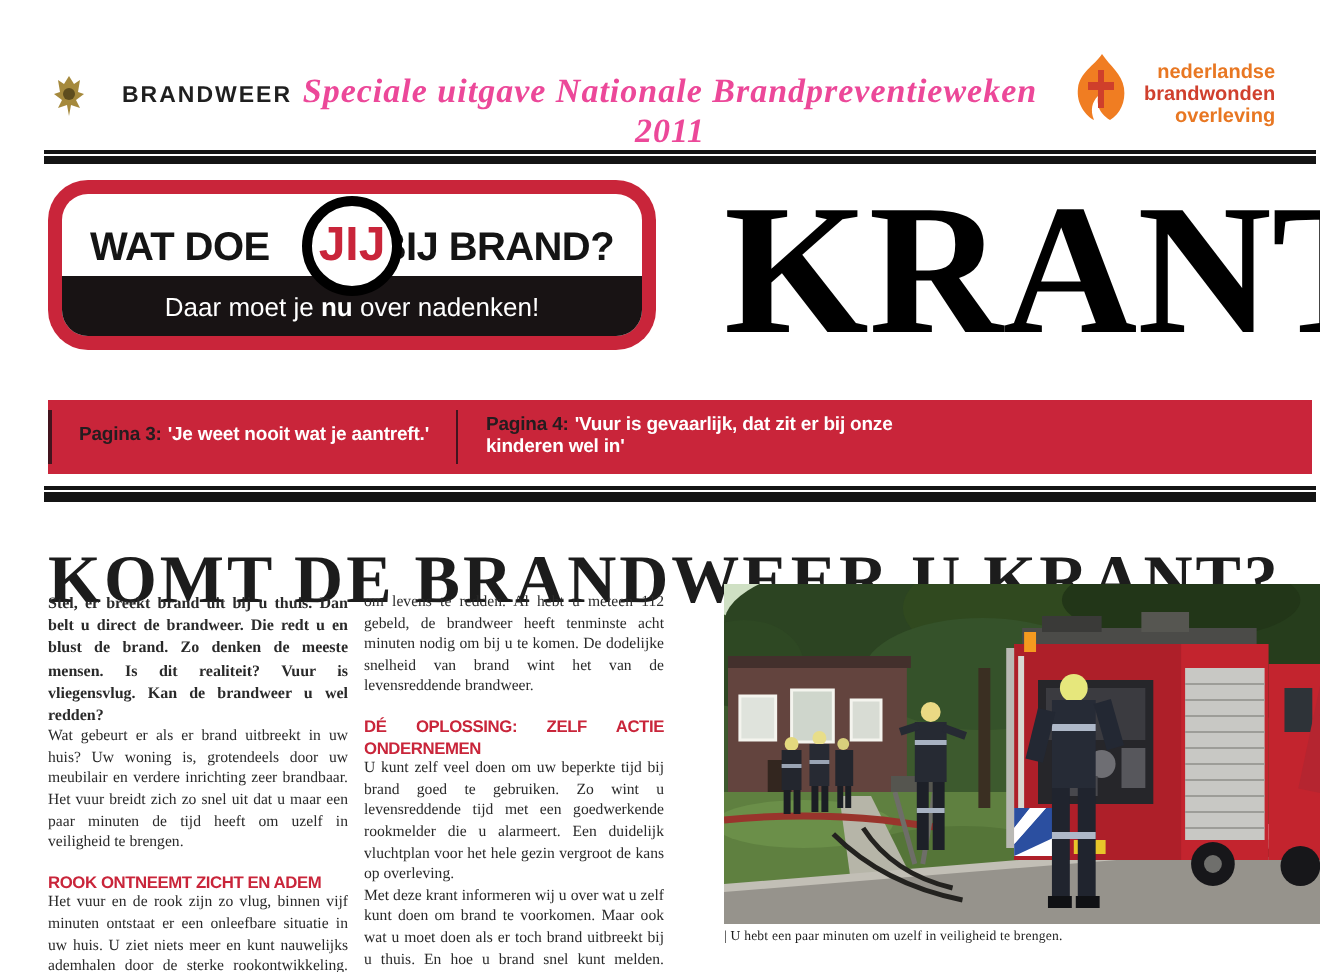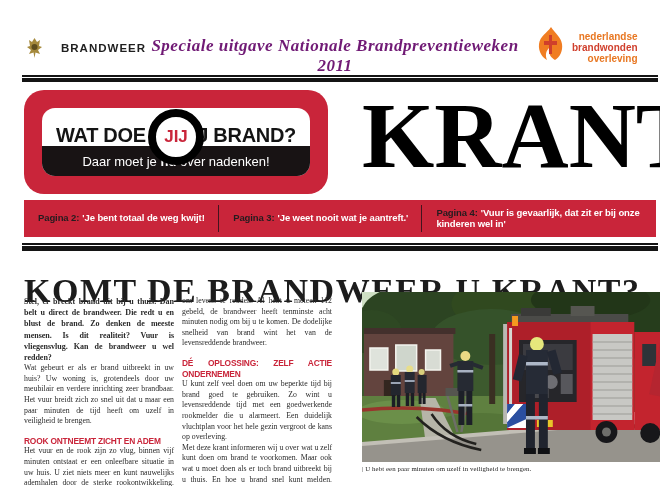--- a/index.html
+++ b/index.html
@@ -4,45 +4,45 @@
 <style>
   html,body{margin:0;padding:0;background:#e8e8e8;}
   .page{position:relative;width:660px;height:486px;background:#ffffff;overflow:hidden;
         font-family:"Liberation Serif",serif;}
   
   .brandweer{position:absolute;left:27px;top:38px;display:flex;align-items:center;gap:19px;}
   .brandweer .wordmark{font-family:"Liberation Sans",sans-serif;font-weight:700;
         font-size:11.5px;letter-spacing:1px;color:#1f1f1f;}
   .edition{position:absolute;left:140px;top:36px;width:390px;text-align:center;
         font-family:"Liberation Serif",serif;font-style:italic;font-weight:700;
-        font-size:17px;color:#701a75;letter-spacing:.5px;}
+        font-size:17px;color:#ec4899;letter-spacing:.5px;}
   .stichting{position:absolute;left:537px;top:27px;display:flex;align-items:center;gap:5px;text-align:right;}
   .stichting .txt{font-family:"Liberation Sans",sans-serif;font-weight:700;font-size:10px;
         line-height:11px;}
   .stichting .l1,.stichting .l3{color:#e87722;}
   .stichting .l2{color:#d0402e;padding-left:3px;}
   .rule-thin{position:absolute;left:22px;width:636px;height:1.5px;background:#141414;}
   .rule-thick{position:absolute;left:22px;width:636px;height:4px;background:#141414;}
   
-  .badge{position:absolute;left:24px;top:90px;width:304px;height:104px;background:#c9253a;
-        border-radius:20px;box-sizing:border-box;padding:18px;}
+  .badge{position:absolute;left:24px;top:90px;width:304px;height:85px;background:#c9253a;
+        border-radius:20px;box-sizing:border-box;padding:7px;}
   .badge-inner{position:relative;width:100%;height:100%;background:#ffffff;border-radius:13px;
         overflow:hidden;}
   .badge-row{display:flex;justify-content:space-between;align-items:center;height:55px;
         padding:0 14px;font-family:"Liberation Sans",sans-serif;font-weight:700;
         font-size:20px;color:#141414;letter-spacing:-0.3px;}
   .badge-strip{position:absolute;left:0;right:0;bottom:0;height:30px;background:#181314;
         display:flex;align-items:center;justify-content:center;
         font-family:"Liberation Sans",sans-serif;font-size:13px;color:#ffffff;
         white-space:pre-wrap;}
   .badge-strip b{font-weight:700;}
   .jij-circle{position:absolute;left:50%;top:1px;transform:translateX(-50%);
-        width:40px;height:40px;background:#ffffff;border:8px solid #000000;border-radius:50%;
+        width:40px;height:40px;background:#ffffff;border:5px solid #000000;border-radius:50%;
         display:flex;align-items:center;justify-content:center;
-        font-family:"Liberation Sans",sans-serif;font-weight:700;font-size:17px;color:#c9253a;
+        font-family:"Liberation Sans",sans-serif;font-weight:700;font-size:24px;color:#c9253a;
         z-index:2;}
   .krant{position:absolute;left:334px;top:84px;width:326px;height:108px;
         font-family:"Liberation Serif",serif;font-weight:700;font-size:93px;line-height:104px;
         color:#000000;text-align:center;letter-spacing:0px;margin-left:28px;}
   
   .pagina-bar{position:absolute;left:24px;top:200px;width:632px;height:37px;background:#c9253a;
         display:flex;box-sizing:border-box;}
   .pagina-cell{display:flex;align-items:center;padding:0 10px 0 14px;box-sizing:border-box;
         font-family:"Liberation Sans",sans-serif;font-weight:700;font-size:9.5px;
         line-height:10.5px;letter-spacing:-0.1px;}
@@ -105,24 +105,20 @@
       <div class="jij-circle">
         <span>JIJ</span>
       </div>
       <div class="badge-strip"><span>Daar moet je </span><b>nu</b><span> over nadenken!</span></div>
     </div>
   </div>
 
   <div class="krant">KRANT</div>
 
   <div class="pagina-bar">
-    <div class="pagina-cell c1">
-      <span class="lbl">Pagina 2:</span>
-      <span class="quote">'Je bent totaal de weg kwijt!</span>
-    </div>
     <div class="pagina-sep"></div>
     <div class="pagina-cell c2">
       <span class="lbl">Pagina 3:</span>
       <span class="quote">'Je weet nooit wat je aantreft.'</span>
     </div>
     <div class="pagina-sep"></div>
     <div class="pagina-cell c3">
       <span><span class="lbl">Pagina 4:</span><span class="quote">'Vuur is gevaarlijk, dat zit er bij onze kinderen wel in'</span></span>
     </div>
   </div>

